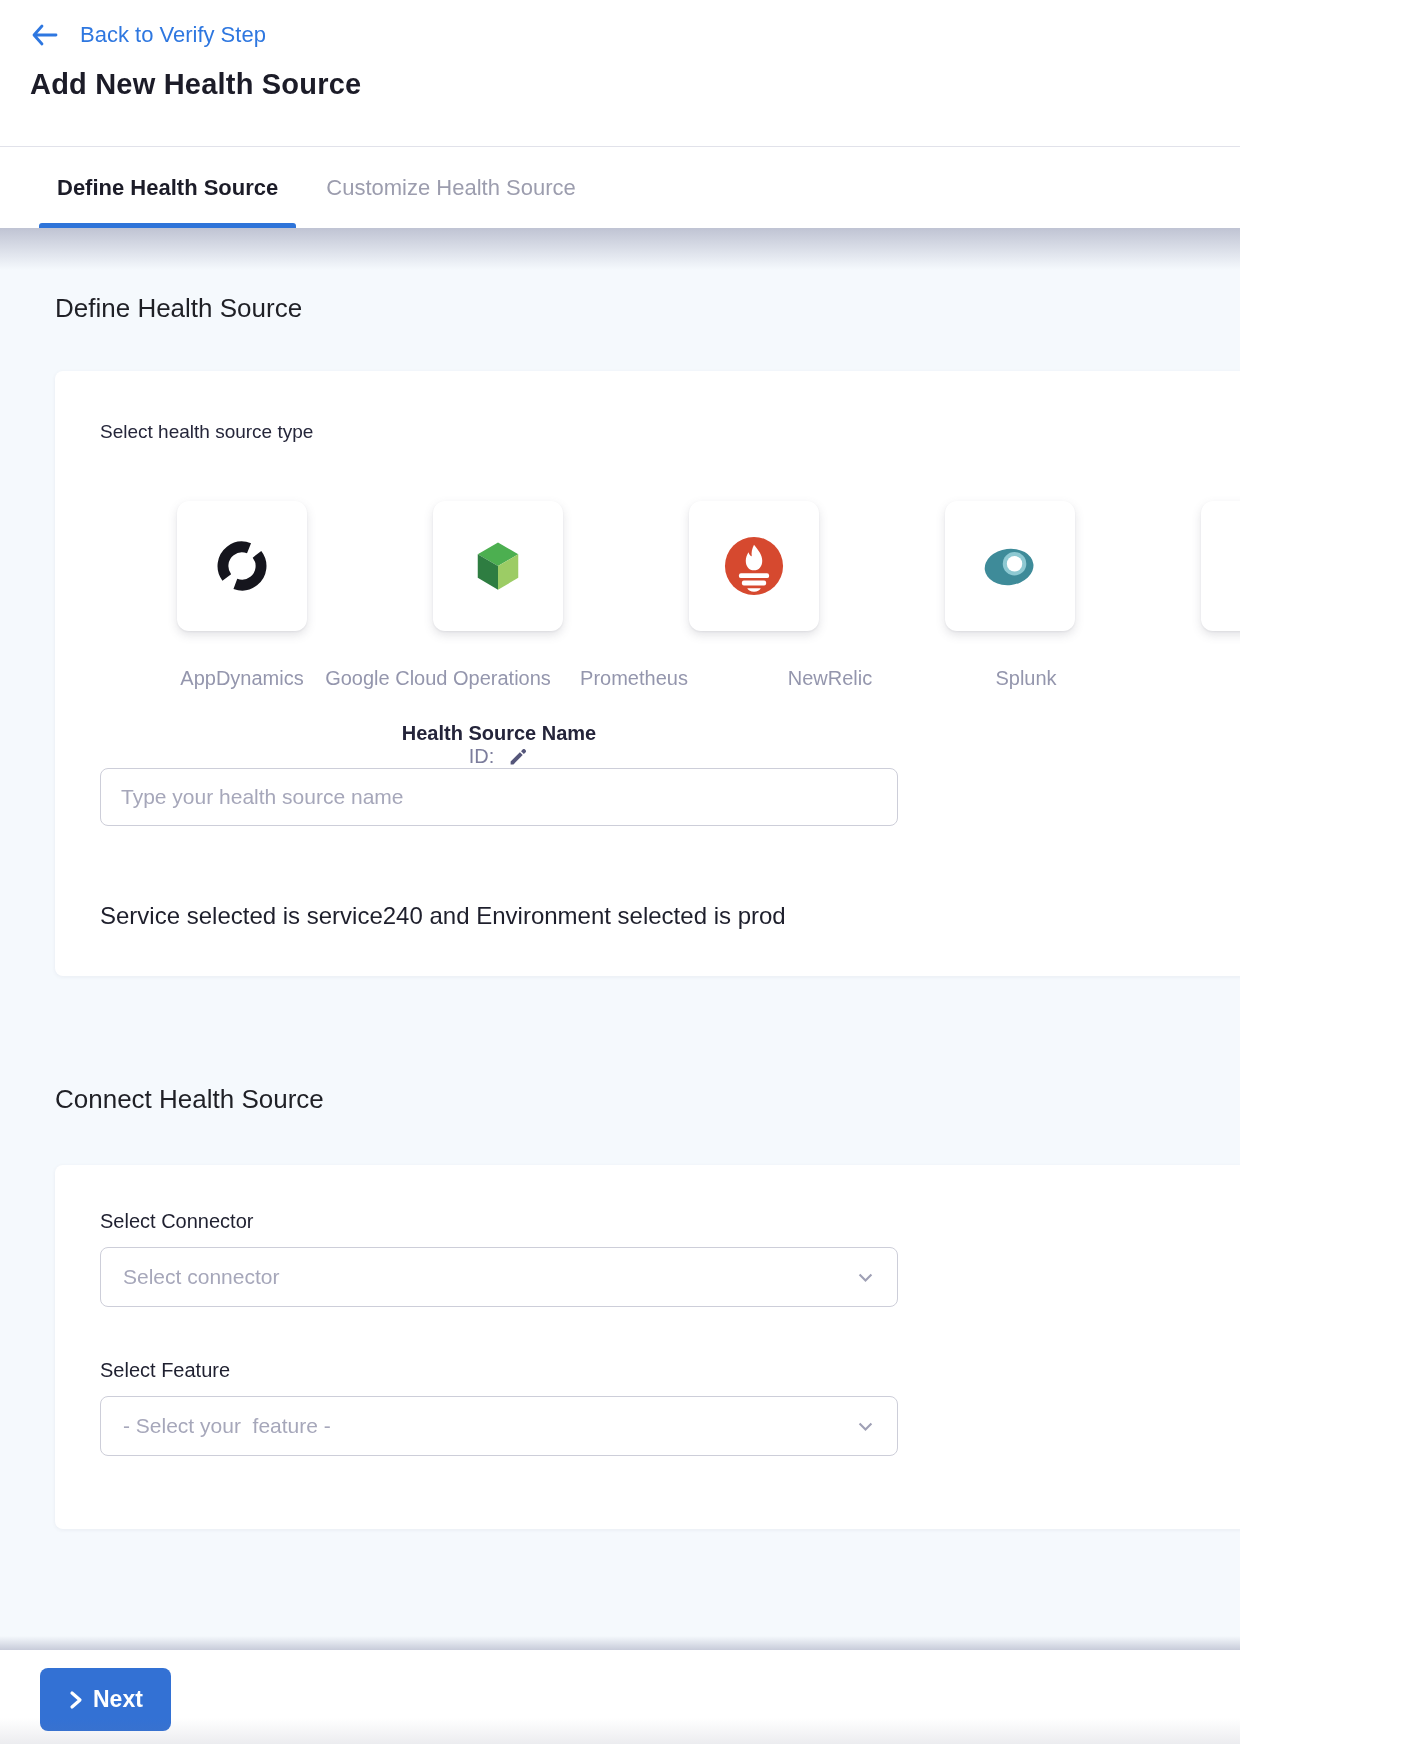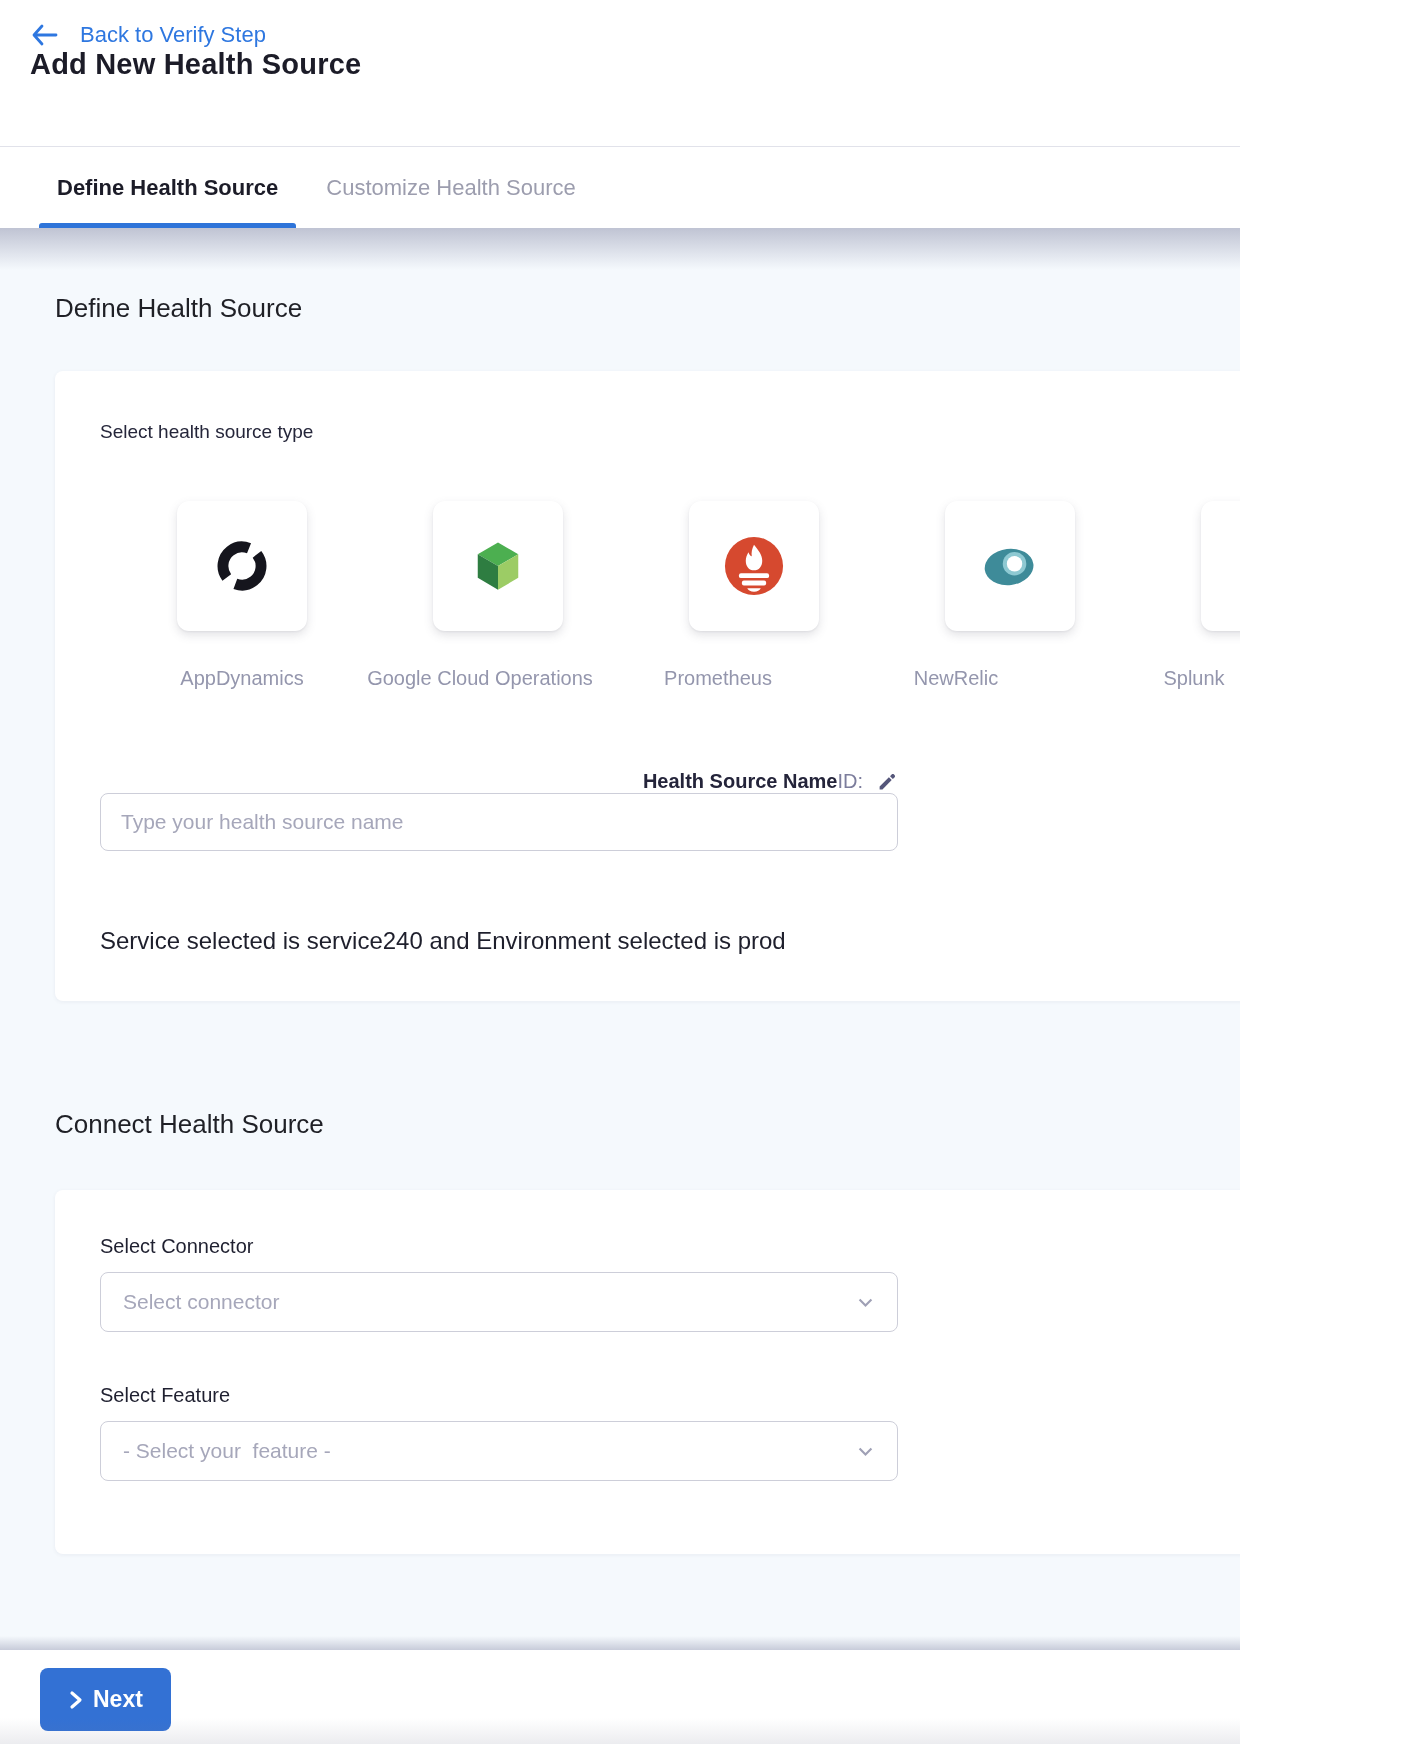--- a/index.html
+++ b/index.html
@@ -4,21 +4,21 @@
 <style>
   * { margin:0; padding:0; box-sizing:border-box; }
   html,body { width:1406px; height:1744px; overflow:hidden; background:#fff;
     font-family:"Liberation Sans","DejaVu Sans",sans-serif; color:#1d1e26; }
   .page { width:1240px; height:1744px; display:flex; flex-direction:column; }
 
   
   .header { background:#fff; height:147px; padding:22px 0 0 30px; border-bottom:1px solid #e1e2ea; flex:none; }
   .back-row { display:flex; align-items:center; gap:22px; cursor:pointer; width:max-content; }
   .back-link { color:#2e77e0; font-size:22px; font-weight:500; text-decoration:none; }
-  .page-title { font-size:29px; font-weight:700; color:#1c1c28; letter-spacing:.2px; }
+  .page-title { margin-top:20px; font-size:29px; font-weight:700; color:#1c1c28; letter-spacing:.2px; }
 
   
   .tabbar { background:#fff; height:81px; padding-left:39px; display:flex; align-items:stretch; flex:none; }
   .tab { display:flex; align-items:center; padding:0 18px; font-size:22px; color:#9c9dae; cursor:pointer; position:relative; }
   .tab.active { color:#1c1c28; font-weight:700; }
   .tab.active::after { content:""; position:absolute; left:0; right:0; bottom:0; height:5px; background:#2e74d9; border-radius:3px 3px 0 0; }
   .tab + .tab { margin-left:12px; }
 
   
   .content { background:#f5f9fd; flex:1 1 auto; position:relative; overflow:hidden; }
@@ -36,25 +36,25 @@
   .panel-define { margin-top:47px; padding:50px 45px 46px 45px; }
   .panel-connect { margin-top:50px; padding:45px 45px 73px 45px; }
 
   .field-label { font-size:19px; font-weight:500; color:#25263a; }
   .plain-label { font-size:20px; font-weight:400; color:#1f2030; }
 
   .sources-row { display:flex; gap:126px; margin:58px 0 0 77px; }
   .source-card { width:130px; height:130px; background:#fff; border-radius:12px; cursor:pointer;
     box-shadow:0 4px 10px rgba(96,97,112,.18), 0 1px 2px rgba(40,41,61,.06);
     display:flex; align-items:center; justify-content:center; }
-  .labels-row { display:flex; gap:108px; margin:36px 0 0 77px; }
+  .labels-row { display:flex; gap:66px; margin:36px 0 0 77px; }
   .label-slot { width:130px; display:flex; justify-content:center; }
   .source-label { font-size:20px; color:#9496ad; white-space:nowrap; }
 
-  .name-row { width:798px; margin-top:80px; display:flex; align-items:center; justify-content:flex-end; }
+  .name-row { width:798px; margin-top:32px; display:flex; align-items:center; justify-content:flex-start;flex-direction:column; }
   .name-label { font-size:20px; font-weight:700; color:#24243a; }
   .id-group { display:flex; align-items:center; gap:14px; }
   .id-label { font-size:20px; color:#7c7d9c; }
   .pencil-btn { cursor:pointer; display:flex; align-items:center; }
 
   .text-input { width:798px; height:58px; border:1px solid #cdced9; border-radius:8px;
     padding:0 20px; font-size:21px; color:#1f2030; background:#fff; outline:none;
     font-family:"Liberation Sans","DejaVu Sans",sans-serif; }
   .text-input::placeholder { color:#a6a7ba; }
 

